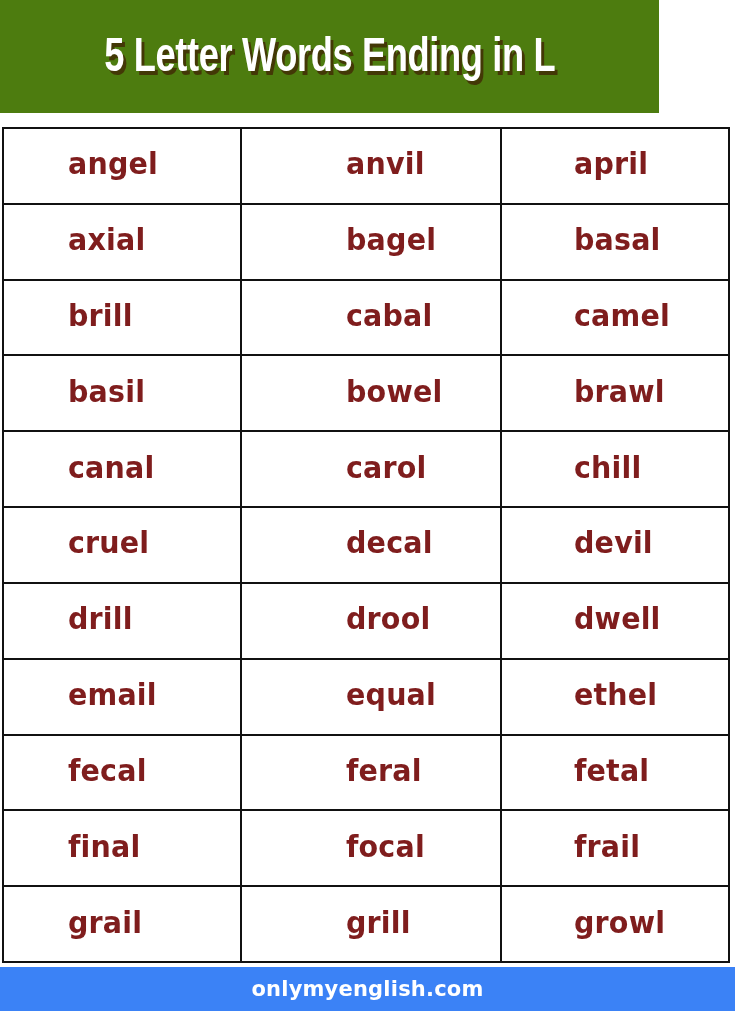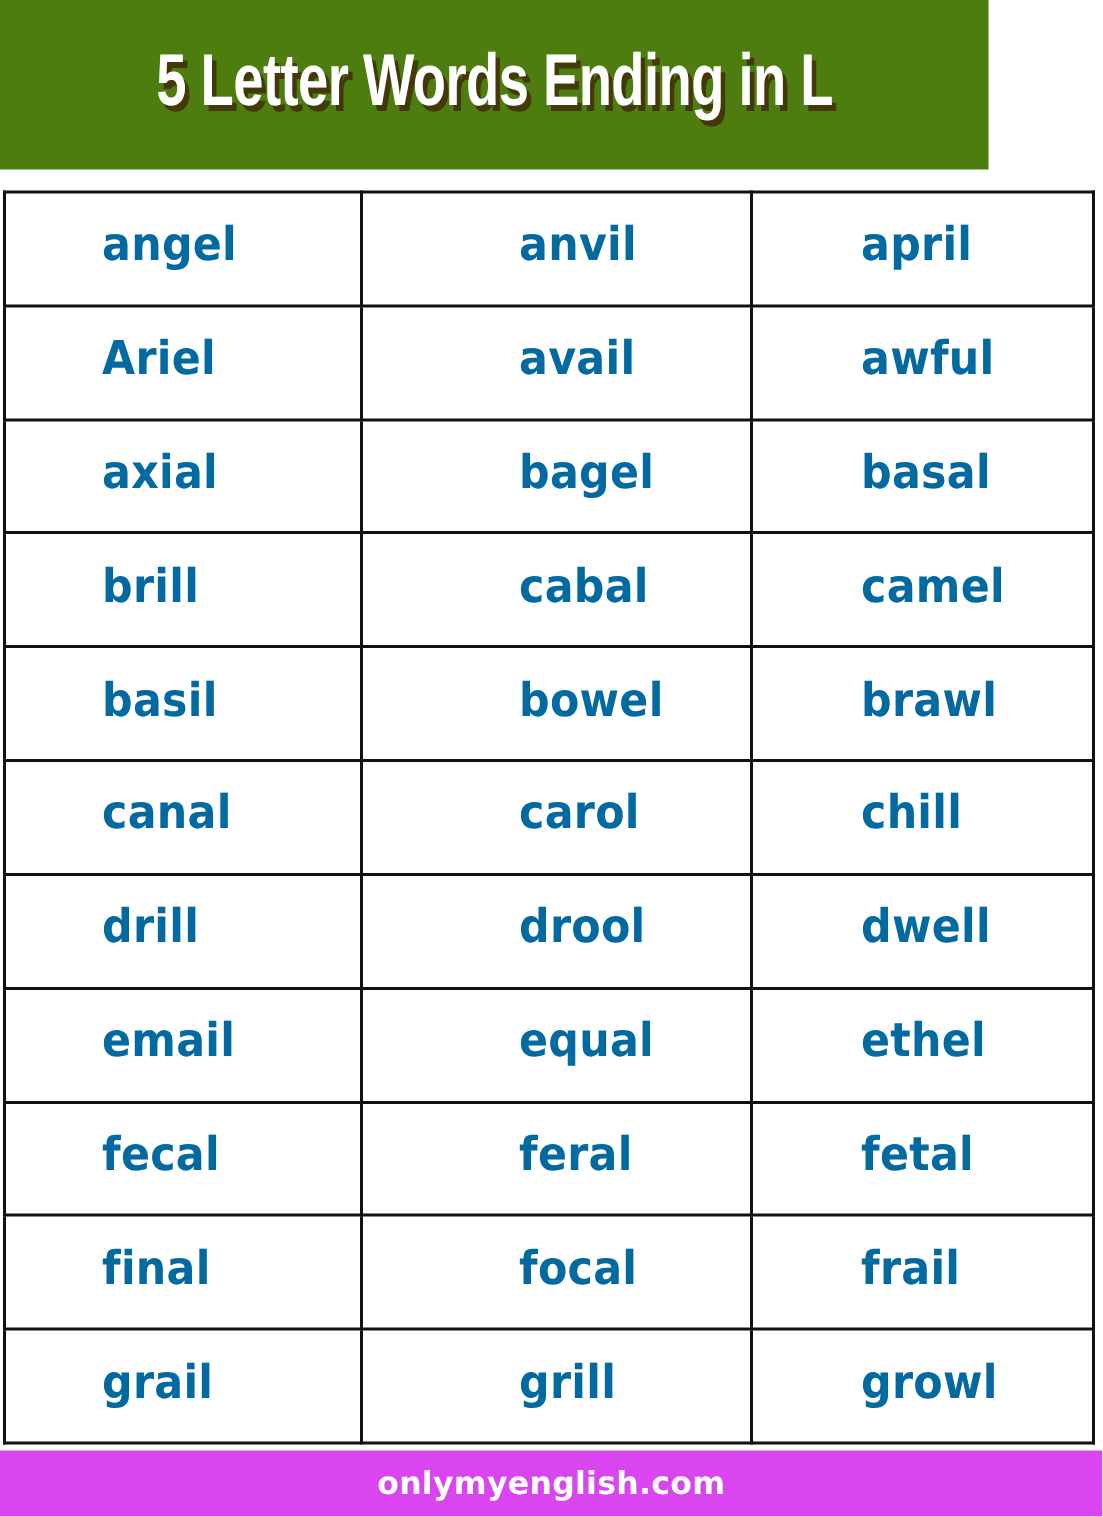--- a/index.html
+++ b/index.html
@@ -63,21 +63,21 @@
   table.word-table col.c3 { width: 228px; }
 
   table.word-table td {
     border: 2px solid #111111;
     height: 59.7px;
     padding: 0 0 4px 0;
     vertical-align: middle;
     font-family: "DejaVu Sans", sans-serif;
     font-size: 31px;
     font-weight: 600;
-    color: #0369a1;
+    color: #7f1d1d;
     line-height: 1;
     letter-spacing: 0.2px;
     white-space: nowrap;
     overflow: hidden;
   }
   table.word-table td .word {
     display: inline-block;
     transform: scaleX(0.92);
     transform-origin: left center;
   }
@@ -85,21 +85,21 @@
   table.word-table td.col-2 { padding-left: 104px; }
   table.word-table td.col-3 { padding-left: 72px; margin-left: 42px; }
 
   
   .footer-banner {
     position: absolute;
     left: 0;
     top: 967px;
     width: 735px;
     height: 44px;
-    background: #d946ef;
+    background: #3b82f6;
     display: flex;
     align-items: center;
     justify-content: center;
   }
   .footer-text {
     color: #ffffff;
     font-family: "DejaVu Sans", sans-serif;
     font-weight: bold;
     font-size: 21px;
     letter-spacing: 0.2px;
@@ -121,43 +121,43 @@
       <col class="c2">
       <col class="c3">
     </colgroup>
     <tbody>
         <tr>
           <td class="col-1"><span class="word">angel</span></td>
           <td class="col-2"><span class="word">anvil</span></td>
           <td class="col-3"><span class="word">april</span></td>
         </tr>
         <tr>
-          <td class="col-1"><span class="word">Ariel</span></td>
-          <td class="col-2"><span class="word">avail</span></td>
-          <td class="col-3"><span class="word">awful</span></td>
-        </tr>
-        <tr>
           <td class="col-1"><span class="word">axial</span></td>
           <td class="col-2"><span class="word">bagel</span></td>
           <td class="col-3"><span class="word">basal</span></td>
         </tr>
         <tr>
           <td class="col-1"><span class="word">brill</span></td>
           <td class="col-2"><span class="word">cabal</span></td>
           <td class="col-3"><span class="word">camel</span></td>
         </tr>
         <tr>
           <td class="col-1"><span class="word">basil</span></td>
           <td class="col-2"><span class="word">bowel</span></td>
           <td class="col-3"><span class="word">brawl</span></td>
         </tr>
         <tr>
           <td class="col-1"><span class="word">canal</span></td>
           <td class="col-2"><span class="word">carol</span></td>
           <td class="col-3"><span class="word">chill</span></td>
+        </tr>
+        <tr>
+          <td class="col-1"><span class="word">cruel</span></td>
+          <td class="col-2"><span class="word">decal</span></td>
+          <td class="col-3"><span class="word">devil</span></td>
         </tr>
         <tr>
           <td class="col-1"><span class="word">drill</span></td>
           <td class="col-2"><span class="word">drool</span></td>
           <td class="col-3"><span class="word">dwell</span></td>
         </tr>
         <tr>
           <td class="col-1"><span class="word">email</span></td>
           <td class="col-2"><span class="word">equal</span></td>
           <td class="col-3"><span class="word">ethel</span></td>

